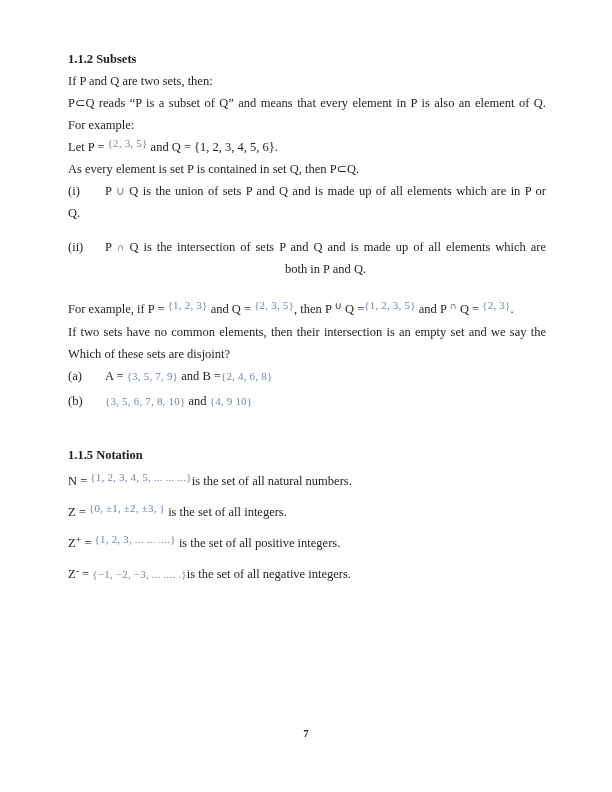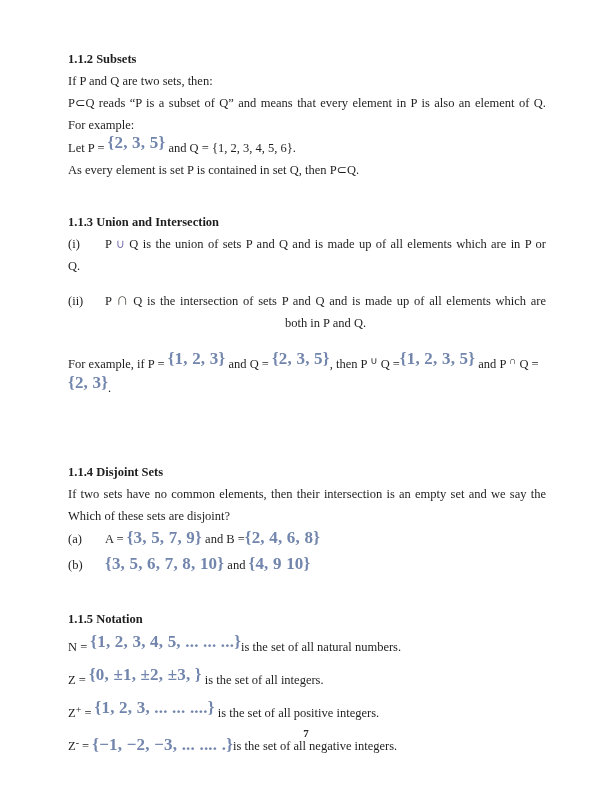--- a/index.html
+++ b/index.html
@@ -18,23 +18,22 @@
     width:478px;
   }
   .line{line-height:22px;white-space:normal;}
   .heading{font-weight:bold;}
   .justify{text-align:justify;text-align-last:justify;}
   .wide{line-height:31px;}
   .marker{display:inline-block;width:37px;}
   .seg-t{}
   .seg-m,.seg-mu{
     color:#7285ac;
-    font-size:17px;
+    font-size:11px;
     letter-spacing:0.2px;
-    font-weight:bold;
   }
   .seg-mu{position:relative;top:-4px;}
   .seg-s{
     font-size:10px;
     position:relative;top:-4px;
   }
   .page-num{
     position:absolute;
     top:727px;left:0;width:100%;
     text-align:center;
@@ -47,27 +46,25 @@
 <body>
 
 <div class="page">
   <div class="content">
       <div class="line heading"><span class="seg-t">1.1.2 Subsets</span></div>
       <div class="line"><span class="seg-t">If P and Q are two sets, then:</span></div>
       <div class="line justify"><span class="seg-t">P⊂Q reads “P is a subset of Q” and means that every element in P is also an element of Q.</span></div>
       <div class="line"><span class="seg-t">For example:</span></div>
       <div class="line"><span class="seg-t">Let P = </span><span class="seg-mu">{2, 3, 5}</span><span class="seg-t"> and Q = {1, 2, 3, 4, 5, 6}.</span></div>
       <div class="line"><span class="seg-t">As every element is set P is contained in set Q, then P⊂Q.</span></div>
-      <div class="line heading" style="margin-top: 30px;"><span class="seg-t">1.1.3 Union and Intersection</span></div>
       <div class="line justify"><span class="marker">(i)</span><span class="seg-t">P </span><span class="seg-t" style="color: rgb(128, 119, 181);">∪</span><span class="seg-t"> Q  is the union of sets P and Q and is made up of all elements which are in P or</span></div>
       <div class="line"><span class="seg-t">Q.</span></div>
       <div class="line justify" style="margin-top: 12px;"><span class="marker">(ii)</span><span class="seg-t">P </span><span class="seg-m" style="color: rgb(86, 86, 78);">∩</span><span class="seg-t"> Q  is the intersection of sets P and Q and is made up of all elements which are</span></div>
       <div class="line" style="padding-left: 37px; text-align: center;"><span class="seg-t">both in P and Q.</span></div>
       <div class="line" style="margin-top: 18px;"><span class="seg-t">For example, if P = </span><span class="seg-mu">{1, 2, 3}</span><span class="seg-t"> and Q = </span><span class="seg-mu">{2, 3, 5}</span><span class="seg-t">, then  P </span><span class="seg-s">∪</span><span class="seg-t"> Q   =</span><span class="seg-mu">{1, 2, 3, 5}</span><span class="seg-t"> and P </span><span class="seg-s">∩</span><span class="seg-t"> Q  =  </span><span class="seg-mu">{2, 3}</span><span class="seg-t">.</span></div>
-      <div class="line heading" style="margin-top: 62px;"><span class="seg-t">1.1.4 Disjoint Sets</span></div>
       <div class="line justify"><span class="seg-t">If two sets have no common elements, then their intersection is an empty set and we say the</span></div>
       <div class="line"><span class="seg-t">Which of these sets are disjoint?</span></div>
       <div class="line"><span class="marker">(a)</span><span class="seg-t">A = </span><span class="seg-m">{3, 5, 7, 9}</span><span class="seg-t">  and  B =</span><span class="seg-m">{2, 4, 6, 8}</span></div>
       <div class="line" style="margin-top: 3px;"><span class="marker">(b)</span><span class="seg-m">{3, 5, 6, 7, 8, 10}</span><span class="seg-t"> and </span><span class="seg-m">{4, 9 10}</span></div>
       <div class="line heading" style="margin-top: 32px;"><span class="seg-t">1.1.5 Notation</span></div>
       <div class="line wide"><span class="seg-t">N =  </span><span class="seg-mu">{1, 2, 3, 4, 5, ... ... ...}</span><span class="seg-t">is the set of all natural numbers.</span></div>
       <div class="line wide"><span class="seg-t">Z  =  </span><span class="seg-mu">{0, ±1, ±2, ±3,  }</span><span class="seg-t"> is the set of all integers.</span></div>
       <div class="line wide"><span class="seg-t">Z</span><span class="seg-s">+</span><span class="seg-t"> = </span><span class="seg-mu">{1, 2, 3, ... ... ....}</span><span class="seg-t">  is the set of all positive integers.</span></div>
       <div class="line wide"><span class="seg-t">Z</span><span class="seg-s">-</span><span class="seg-t"> = </span><span class="seg-m">{−1, −2, −3, ... .... .}</span><span class="seg-t">is the set of all negative integers.</span></div>
     </div>

